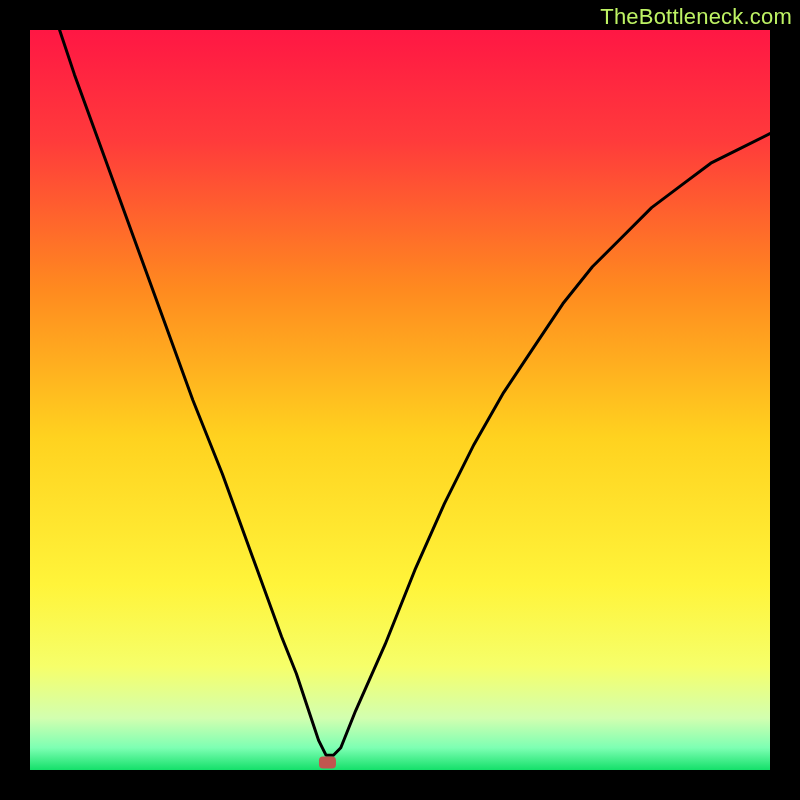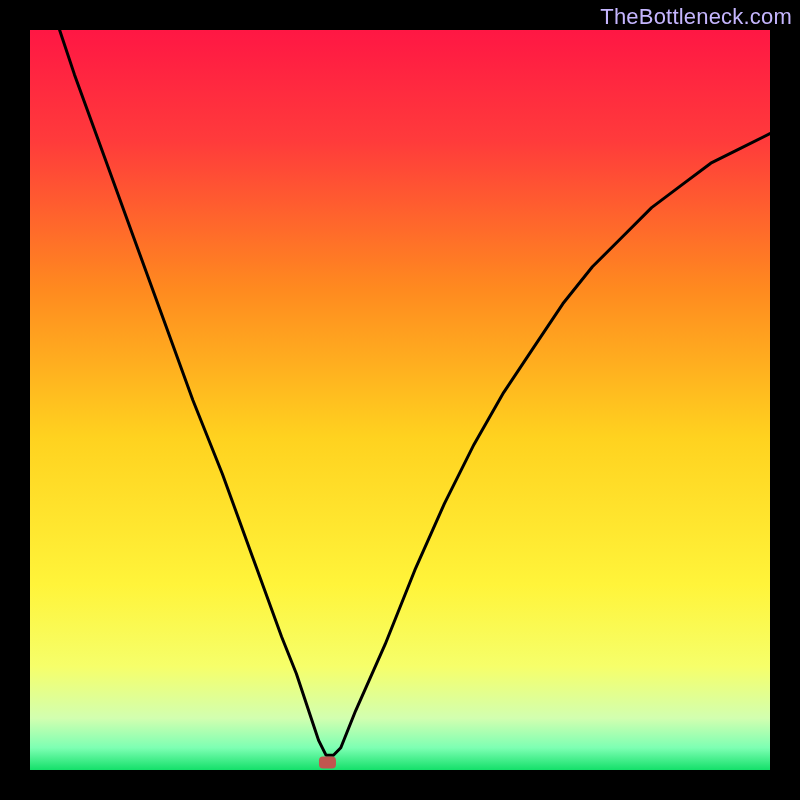--- a/index.html
+++ b/index.html
@@ -14,21 +14,21 @@
   .frame {
     position: relative;
     width: 800px;
     height: 800px;
     background: #000000;
   }
   .watermark {
     position: absolute;
     top: 4px;
     right: 8px;
-    color: #c4b5fd;
+    color: #bef264;
     font-size: 22px;
     font-weight: 400;
     letter-spacing: 0.2px;
     z-index: 10;
   }
   svg.plot-area {
     position: absolute;
     left: 30px;
     top: 30px;
     width: 740px;

